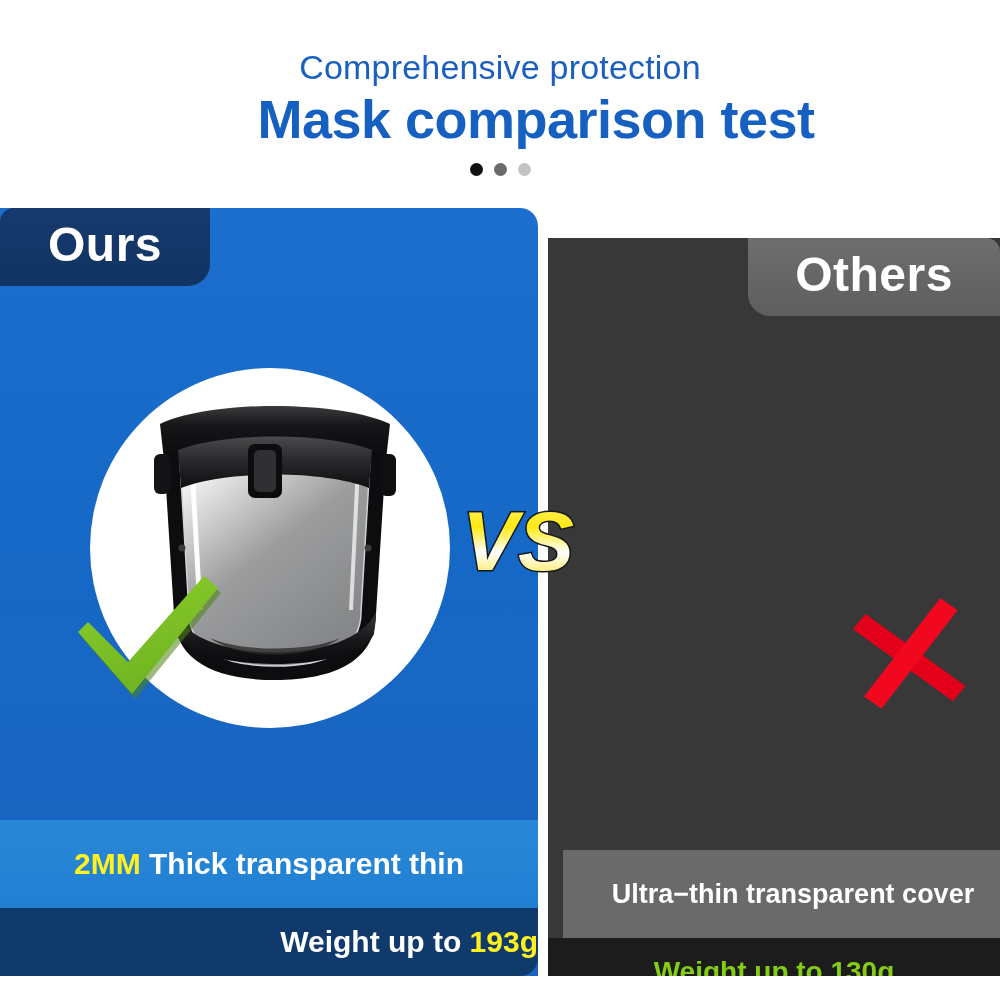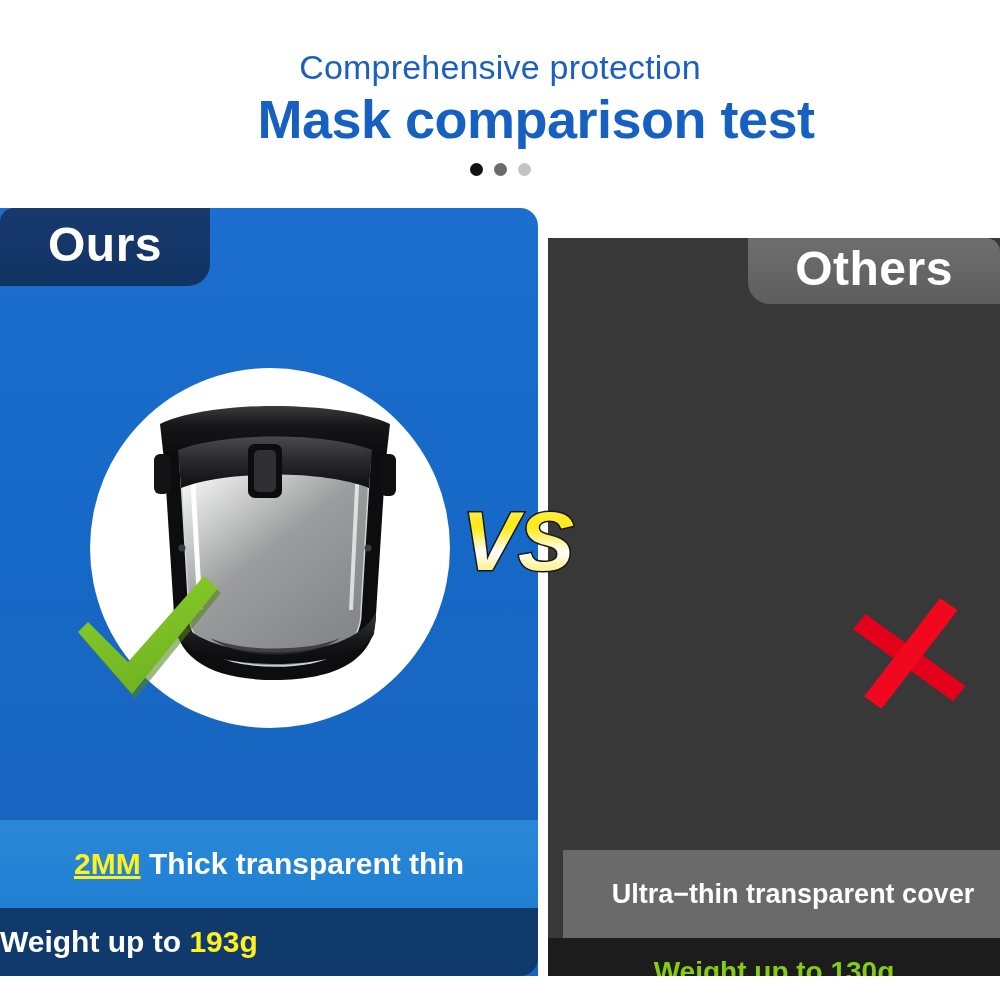--- a/index.html
+++ b/index.html
@@ -97,21 +97,21 @@
     font-size: 48px;
     font-weight: bold;
     letter-spacing: 0.5px;
     line-height: 1;
     padding-bottom: 4px;
   }
   .tab-others {
     position: absolute;
     left: 748px; top: 38px;
     width: 252px;
-    height: 66px;
+    height: 78px;
     background: linear-gradient(180deg,#6E6E6E 0%, #5E5E5E 100%);
     border-radius: 0 14px 0 22px;
     display: flex;
     align-items: center;
     justify-content: center;
     z-index: 6;
   }
   .tab-others .tab-label {
     color: #ffffff;
     font-size: 48px;
@@ -150,38 +150,38 @@
   
   .cover-left {
     position: absolute;
     left: 0; top: 612px;
     width: 538px; height: 88px;
     background: linear-gradient(180deg,#2A87D8 0%, #2180D2 100%);
     display: flex; align-items: center; justify-content: center;
     z-index: 5;
   }
   .cover-left .txt { font-size: 30px; font-weight: bold; color: #ffffff; white-space: nowrap; }
-  .cover-left .hl { color: #FFF01F; text-decoration: underline; }
+  .cover-left .hl { color: #FFF01F; }
 
   .cover-right {
     position: absolute;
     left: 548px; top: 612px;
     width: 452px; height: 88px;
     background: #6A6A6A;
     display: flex; align-items: center; justify-content: center;
     z-index: 5;
   }
   .cover-right .txt { font-size: 27px; font-weight: bold; color: #ffffff; white-space: nowrap; }
 
   .weight-left {
     position: absolute;
     left: 0; top: 700px;
     width: 538px; height: 68px;
     background: #103A6B;
-    display: flex; align-items: center; justify-content: flex-start;
+    display: flex; align-items: center; justify-content: flex-end;
     border-radius: 0 0 18px 0;
     z-index: 5;
   }
   .weight-left .txt { font-size: 30px; font-weight: bold; color: #ffffff; white-space: nowrap; }
   .weight-left .hl { color: #FFF01F; }
 
   .weight-right {
     position: absolute;
     left: 548px; top: 700px;
     width: 452px; height: 68px;

